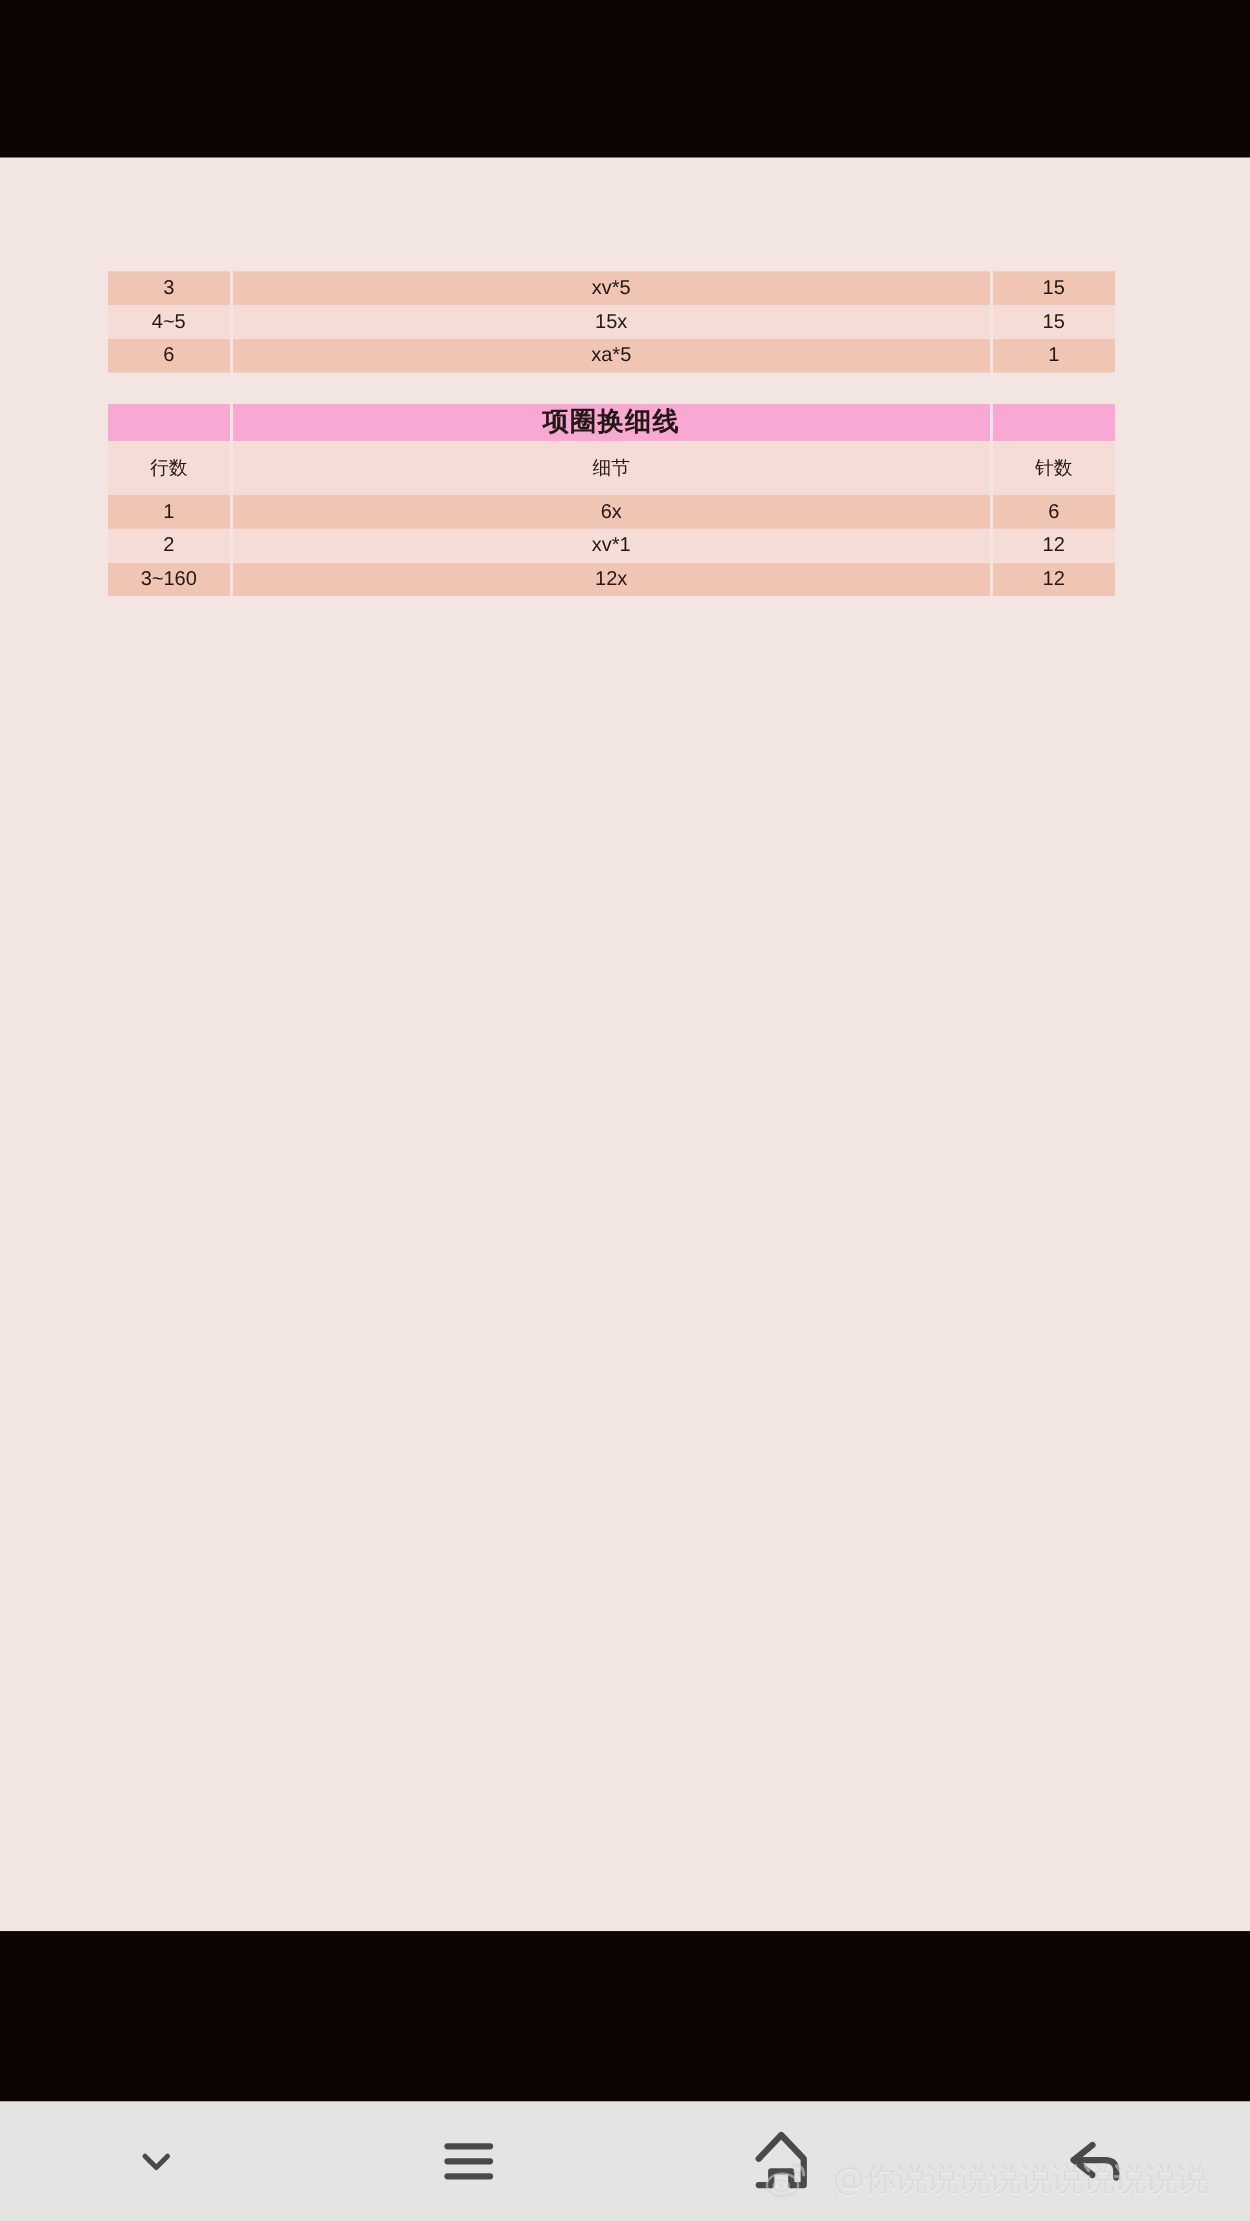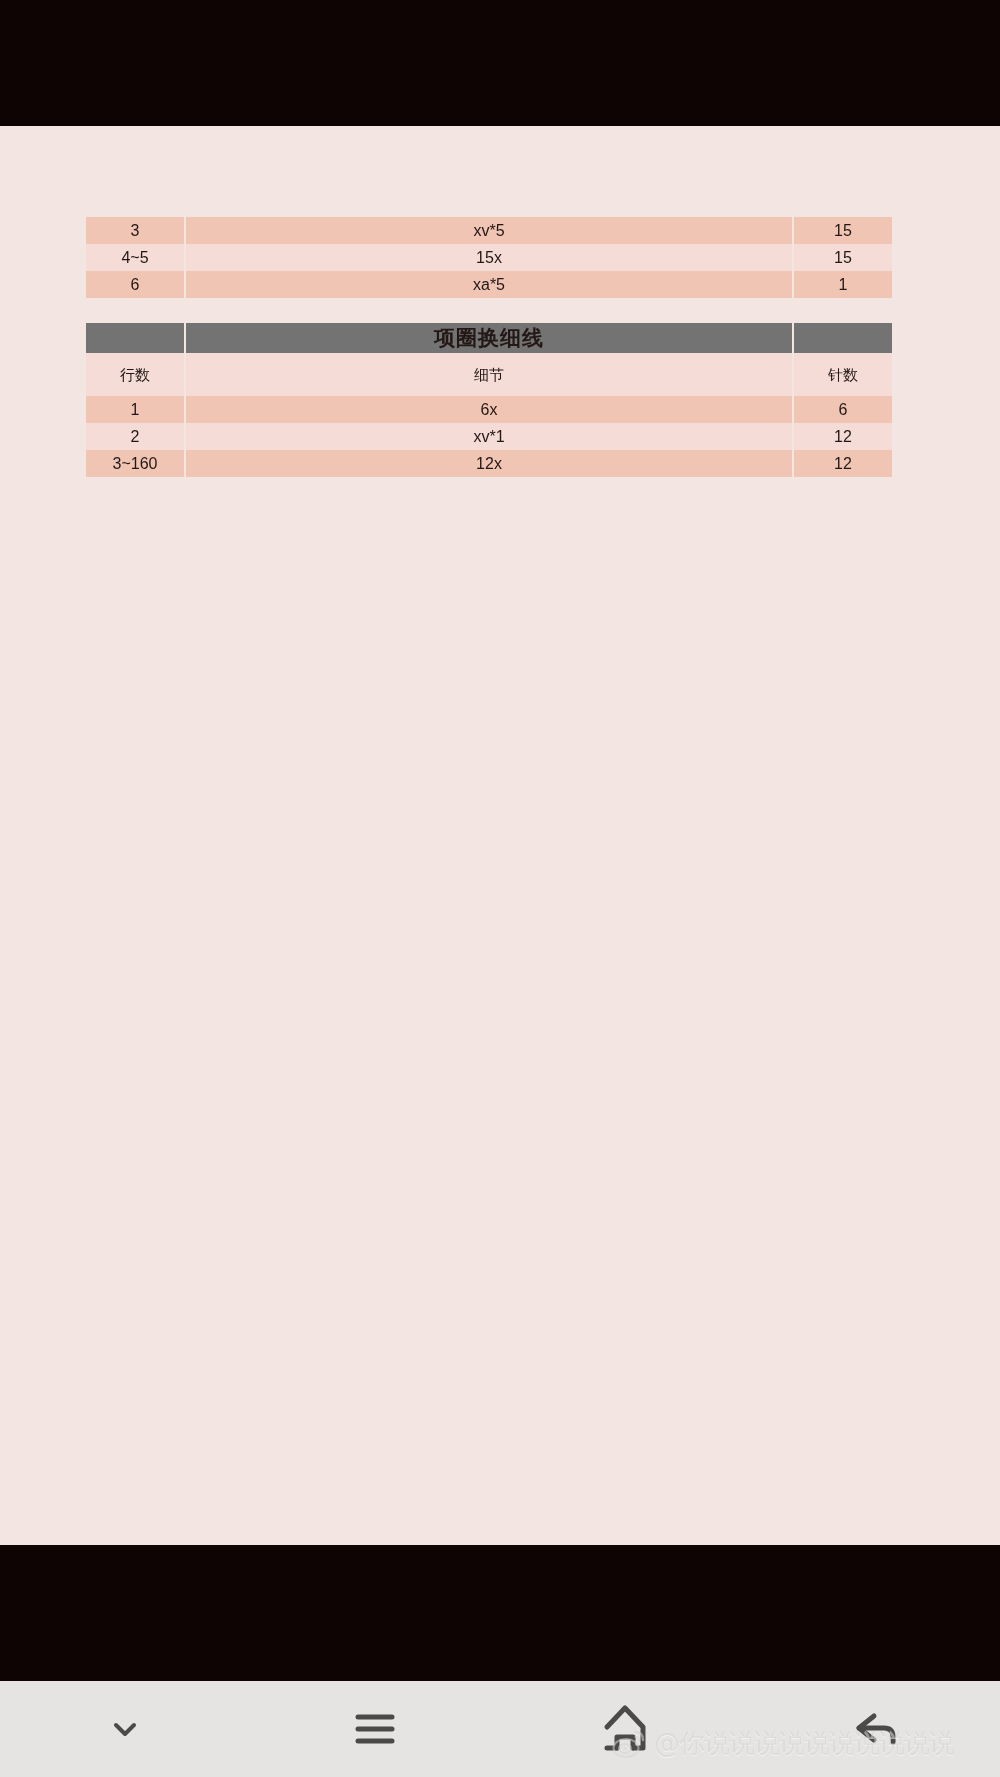--- a/index.html
+++ b/index.html
@@ -60,21 +60,21 @@
     overflow:hidden;
   }
   .col-rows    { width:100px; }
   .col-detail  { width:608px;margin-top:43px; }
   .col-stitch  { width:100px; }
 
   .row-odd  td { background:#f0c5b4; }
   .row-even td { background:#f5dcd7; }
 
   .band-title td {
-    background:#737373;
+    background:#f9a8d4;
     height:23px;
     line-height:30px;
   }
   .band-title .title-cell {
     font-size:21px;
     font-weight:700;
     letter-spacing:1px;
     color:#231815;
   }
   .band-head td {
@@ -102,21 +102,21 @@
   .nav-btn svg { display:block; }
   .nav-ic { stroke:#4a4a4a; fill:none; stroke-width:5; stroke-linecap:round; stroke-linejoin:round; }
   .nav-ic-thin { stroke-width:4; }
 
   
   #watermark {
     position:absolute;
     left:612px; top:1726px;
     display:flex;
     align-items:center;
-    gap:8px;
+    gap:20px;
     opacity:.55;
     pointer-events:none;
   }
   #watermark .wm-text {
     font-size:26px;
     color:#d6d4d3;
     text-shadow:0 1px 0 #ffffff;
     letter-spacing:-1px;
     white-space:nowrap;
     font-family:"DejaVu Sans",sans-serif;

